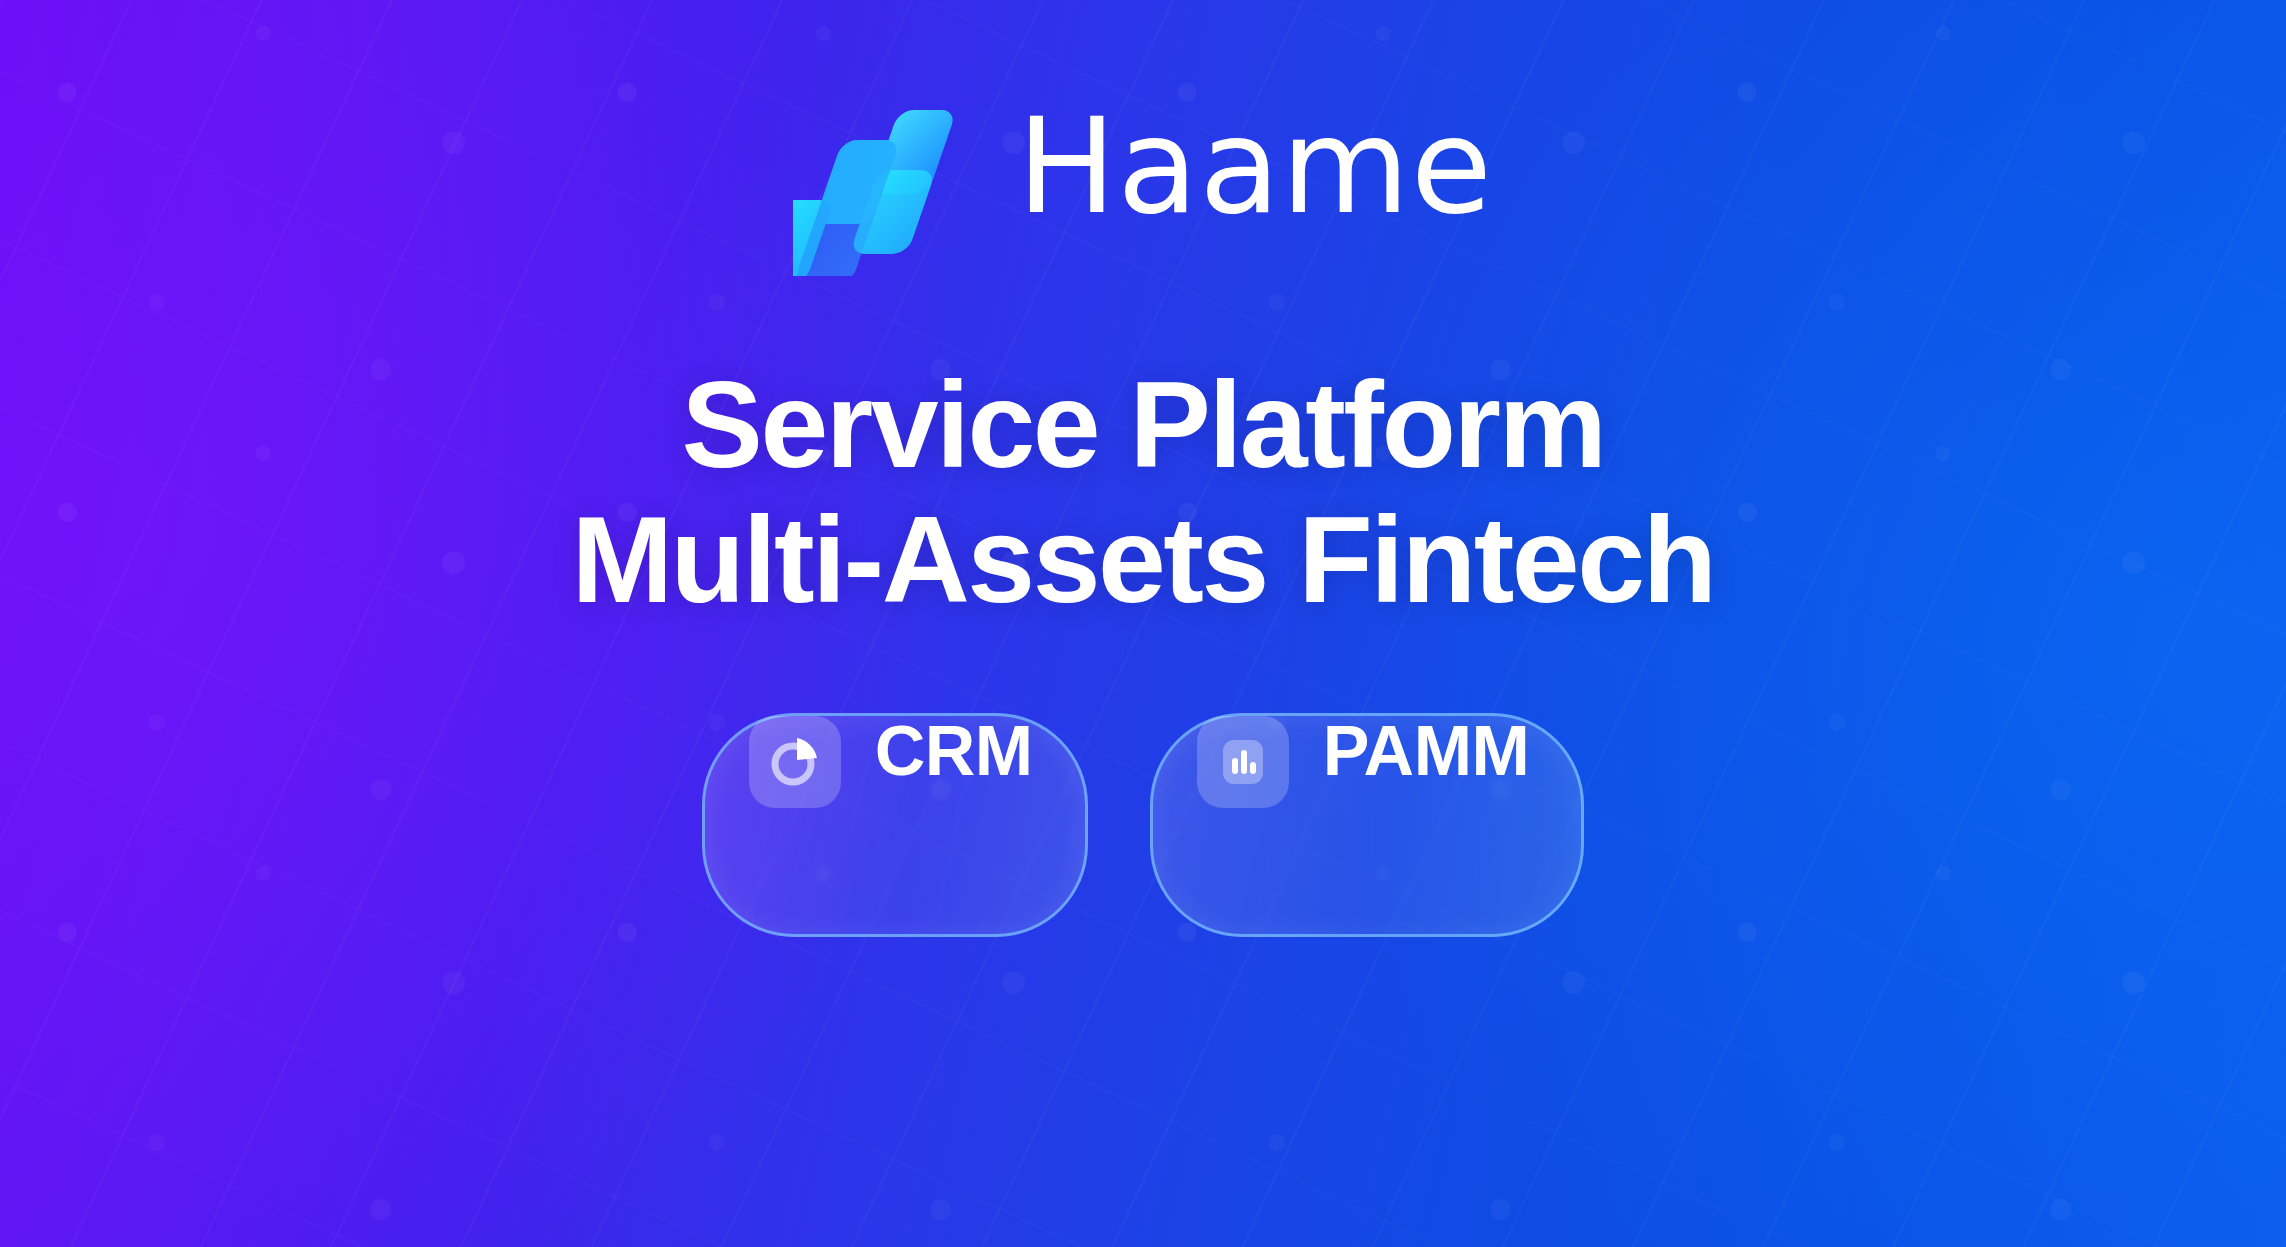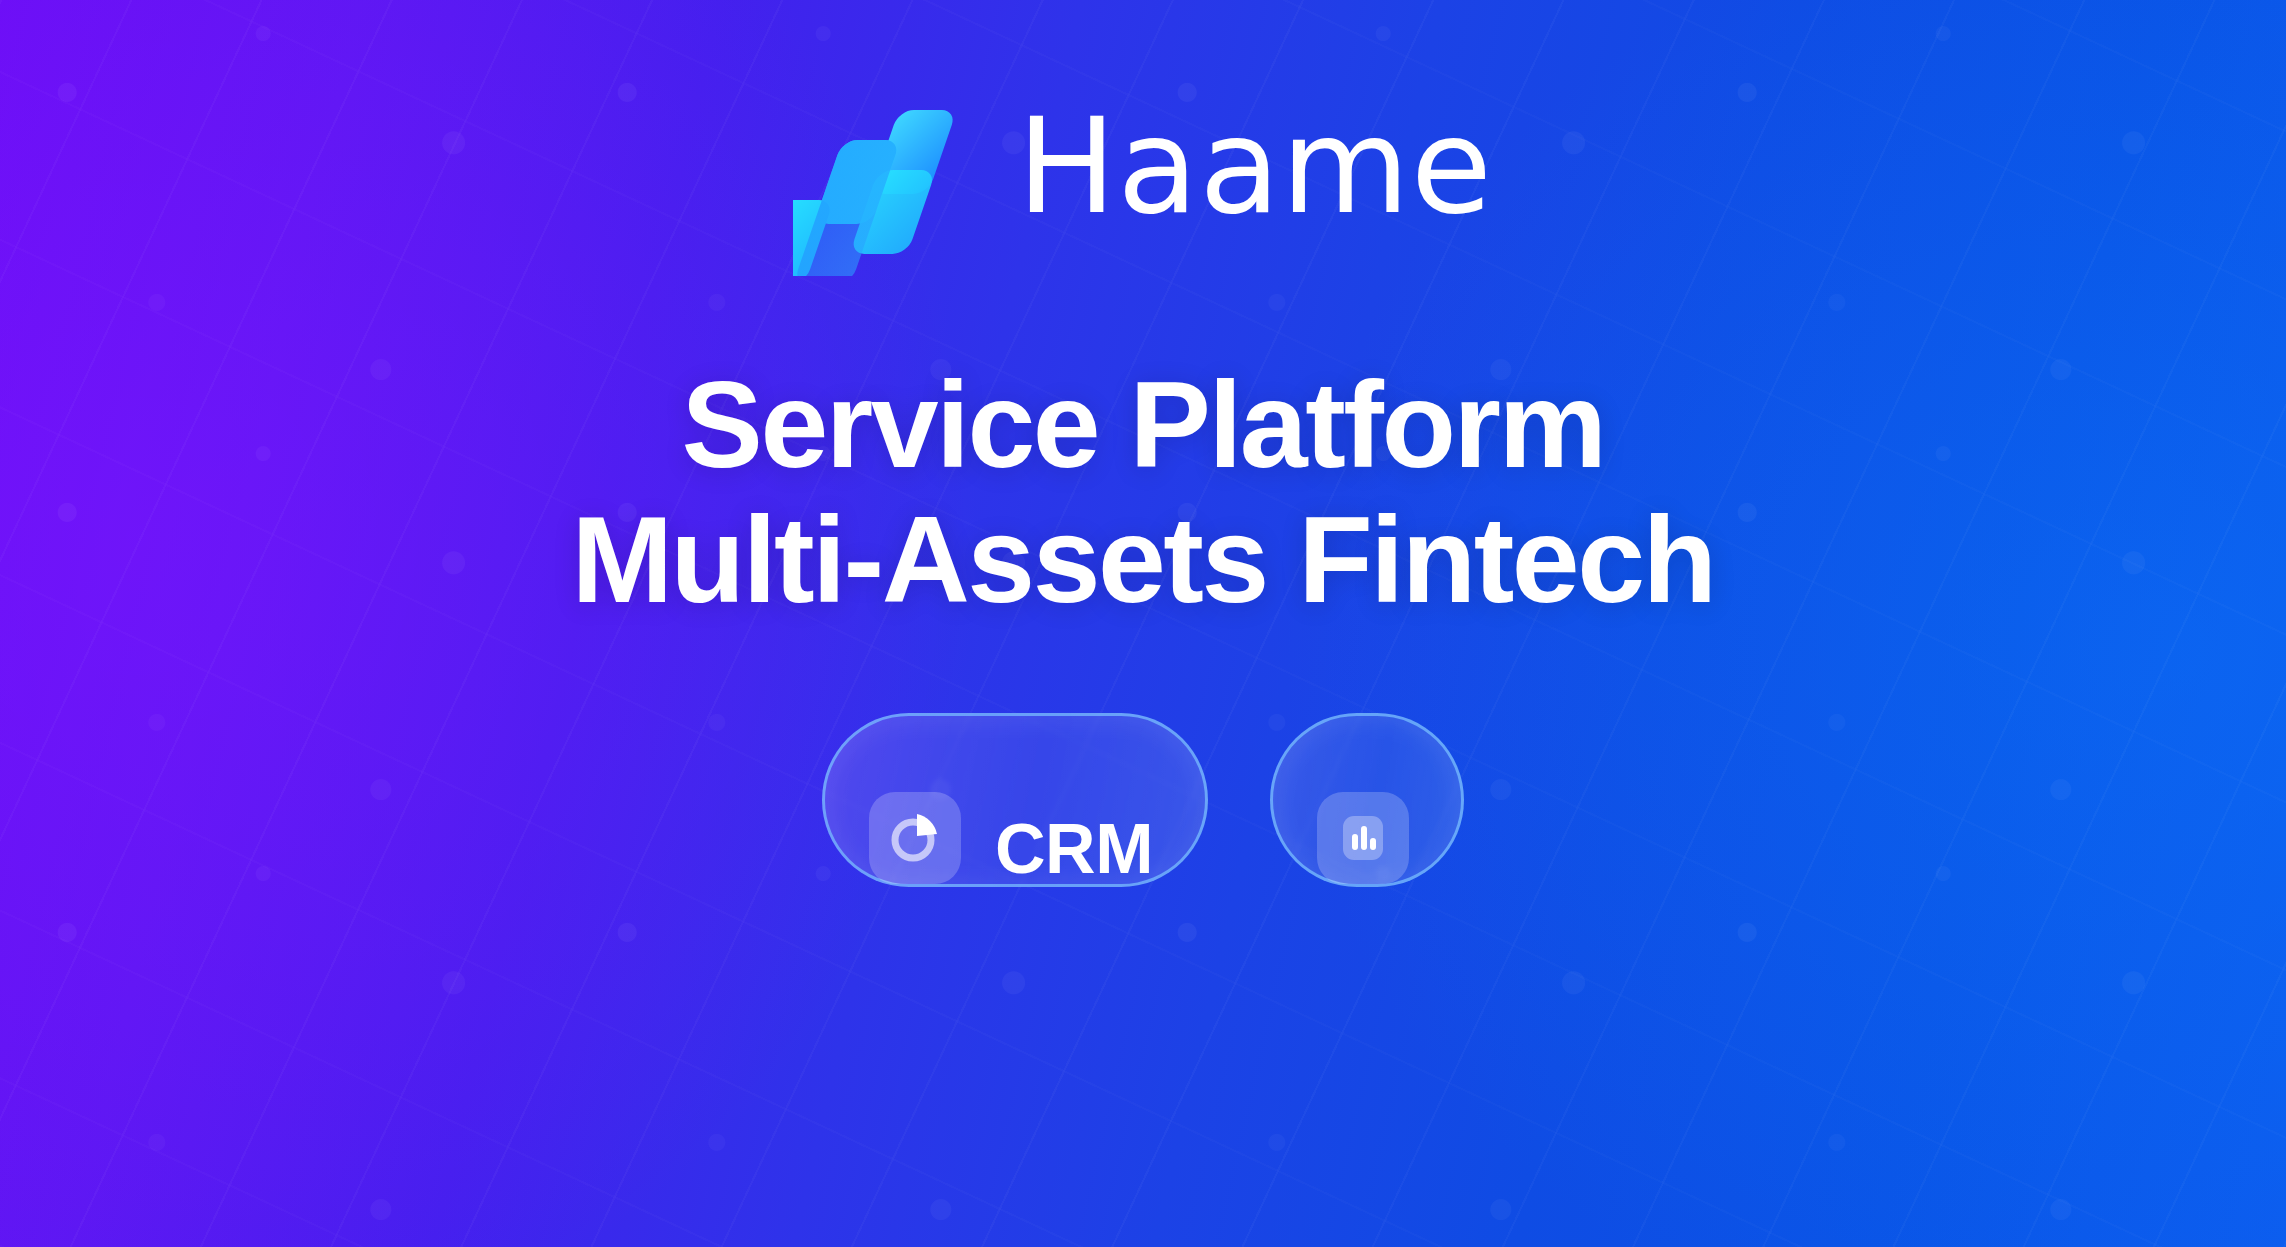--- a/index.html
+++ b/index.html
@@ -93,22 +93,22 @@
     text-shadow:0 3px 26px rgba(0,0,40,.16);
   }
   .headline-line { display:block; white-space:nowrap; }
 
   
   .pill-row {
     display:flex; align-items:center; gap:62px;
     margin-top:84px;
   }
   .pill {
-    display:flex; align-items:flex-end;
-    height:174px;
+    display:flex; align-items:flex-start;
+    height:224px;
     border-radius:92px;
     border:3px solid rgba(125,196,255,.72);
     background:linear-gradient(100deg, rgba(255,255,255,.13) 0%, rgba(255,255,255,.07) 55%, rgba(255,255,255,.12) 100%);
     box-shadow:inset 0 2px 30px rgba(255,255,255,.09);
     padding:0 52px 0 44px;
     gap:34px;
     backdrop-filter:blur(2px);
   }
   .pill-icon-tile {
     width:92px; height:92px;
@@ -195,18 +195,19 @@
 
       <div class="pill">
         <span class="pill-icon-tile">
           <svg viewBox="0 0 60 60" xmlns="http://www.w3.org/2000/svg">
             <rect x="10" y="8" width="40" height="44" rx="11" fill="rgba(255,255,255,.30)"></rect>
             <rect x="19" y="26" width="6" height="16" rx="3" fill="#FFFFFF"></rect>
             <rect x="28" y="18" width="6" height="24" rx="3" fill="#FFFFFF"></rect>
             <rect x="37" y="30" width="6" height="12" rx="3" fill="#FFFFFF"></rect>
           </svg>
         </span>
+        <span class="pill-label">PAMM</span>
       </div>
 
 
     </div>
   </div>
 </div>
 
 </body></html>

